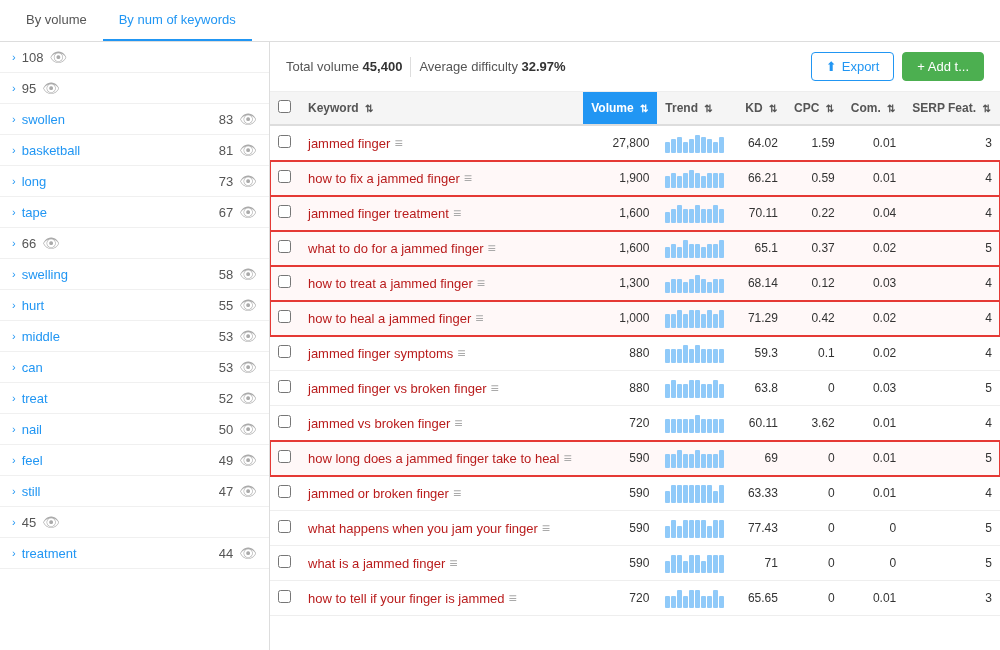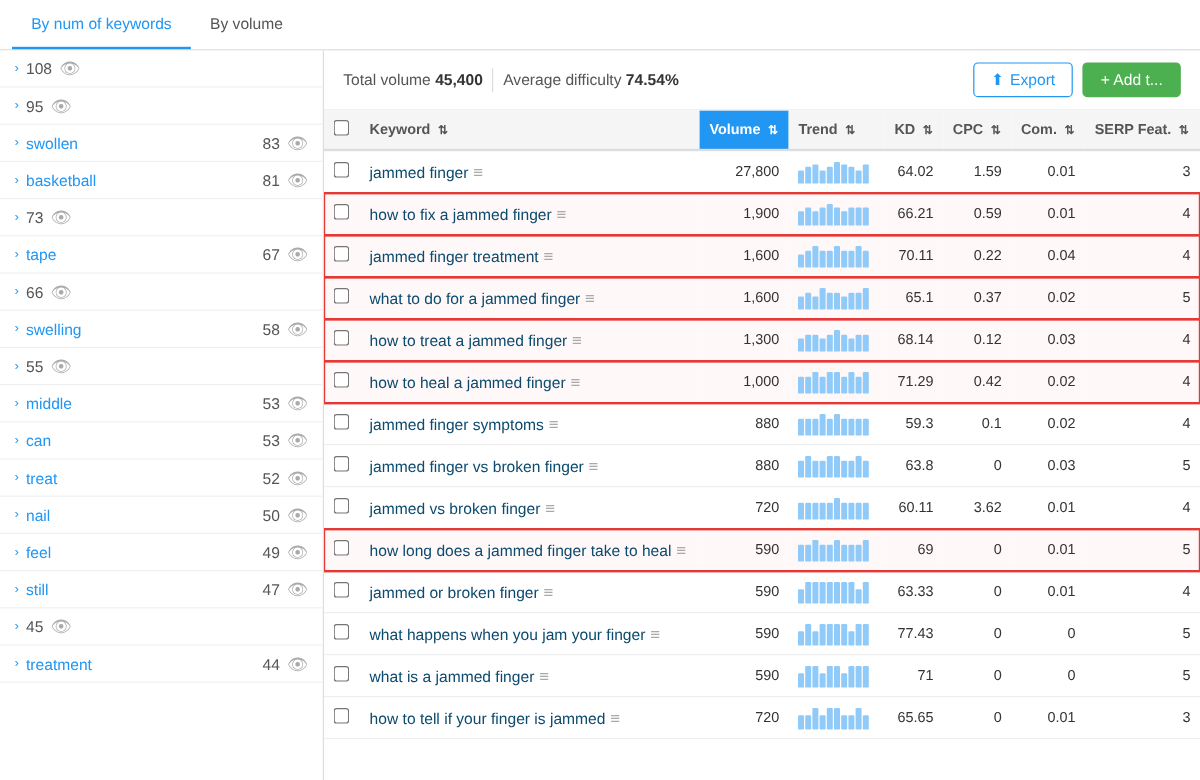--- a/index.html
+++ b/index.html
@@ -33,21 +33,21 @@
     
     
     .table-wrap { flex: 1; overflow-y: auto; }
     table { width: 100%; border-collapse: collapse; }
     thead tr { background: #f5f5f5; }
     th { padding: 8px 8px; text-align: left; font-weight: 600; font-size: 12px; color: #555; border-bottom: 2px solid #ddd; white-space: nowrap; }
     th.active { background: #2196f3; color: #fff; }
     th .sort-arrows { font-size: 10px; margin-left: 3px; }
     td { padding: 7px 8px; border-bottom: 1px solid #eee; font-size: 12px; vertical-align: middle; }
     
-    .keyword-link { color: #0c4a6e; text-decoration: none; cursor: pointer; }
+    .keyword-link { color: #b91c1c; text-decoration: none; cursor: pointer; }
     .menu-icon { color: #aaa; font-size: 14px; margin-left: 4px; cursor: pointer; }
     .checkbox-col { width: 30px; }
     .volume-col { text-align: right; }
     .trend-col { width: 80px; }
     .num-col { text-align: right; }
     
     
     .trend-bar { display: flex; align-items: flex-end; gap: 1px; height: 20px; }
     .trend-bar span { width: 5px; background: #90caf9; border-radius: 1px; }
     
@@ -55,22 +55,22 @@
     .divider { width: 1px; height: 20px; background: #ddd; margin: 0 8px; display: inline-block; }
     
     .header-left { display: flex; align-items: center; }
   </style>
 </head>
 <body>
 
 <div class="app">
 
   <div class="top-tabs">
+    <div class="top-tab">By volume</div>
     <div class="top-tab active">By num of keywords</div>
-    <div class="top-tab">By volume</div>
   </div>
 
   <div class="main">
 
     <div class="sidebar">
       <div id="sidebar-items-container">
           <div class="sidebar-item">
     <span class="chevron">›</span>
     <span class="num">108</span>
     <span class="eye">👁</span>
@@ -87,20 +87,21 @@
     <span class="eye">👁</span>
   </div>
           <div class="sidebar-item">
     <span class="chevron">›</span>
     <span class="label">basketball</span>
     <span class="num">81</span>
     <span class="eye">👁</span>
   </div>
           <div class="sidebar-item">
     <span class="chevron">›</span>
+    <span class="label">long</span>
     <span class="num">73</span>
     <span class="eye">👁</span>
   </div>
           <div class="sidebar-item">
     <span class="chevron">›</span>
     <span class="label">tape</span>
     <span class="num">67</span>
     <span class="eye">👁</span>
   </div>
           <div class="sidebar-item">
@@ -109,20 +110,21 @@
     <span class="eye">👁</span>
   </div>
           <div class="sidebar-item">
     <span class="chevron">›</span>
     <span class="label">swelling</span>
     <span class="num">58</span>
     <span class="eye">👁</span>
   </div>
           <div class="sidebar-item">
     <span class="chevron">›</span>
+    <span class="label">hurt</span>
     <span class="num">55</span>
     <span class="eye">👁</span>
   </div>
           <div class="sidebar-item">
     <span class="chevron">›</span>
     <span class="label">middle</span>
     <span class="num">53</span>
     <span class="eye">👁</span>
   </div>
           <div class="sidebar-item">
@@ -169,21 +171,21 @@
         </div>
     </div>
 
     <div class="content">
       <div class="content-header">
         <div class="header-left">
           <span style="color:#555;">Total volume</span>&nbsp;
           <strong>45,400</strong>
           <span class="divider"></span>
           <span style="color:#555;">Average difficulty</span>&nbsp;
-          <strong>74.54%</strong>
+          <strong>32.97%</strong>
         </div>
         <div class="header-actions">
           <button class="btn btn-primary">
             <span>⬆</span>
             <span>Export</span>
           </button>
           <button class="btn btn-success">
             <span>+ Add t...</span>
           </button>
         </div>

